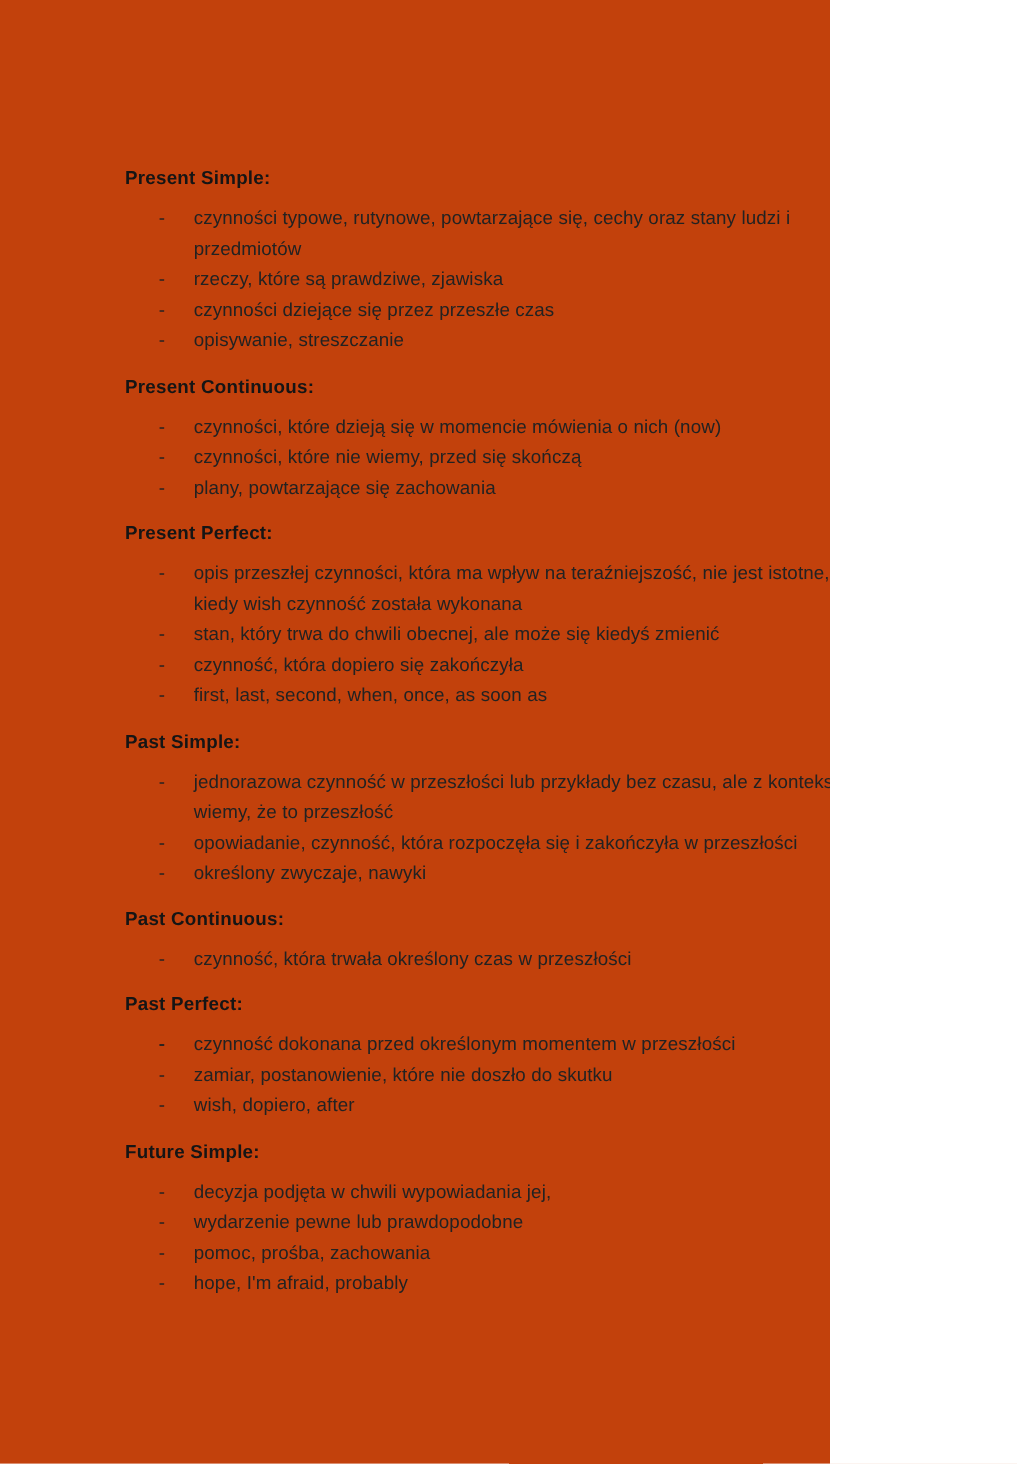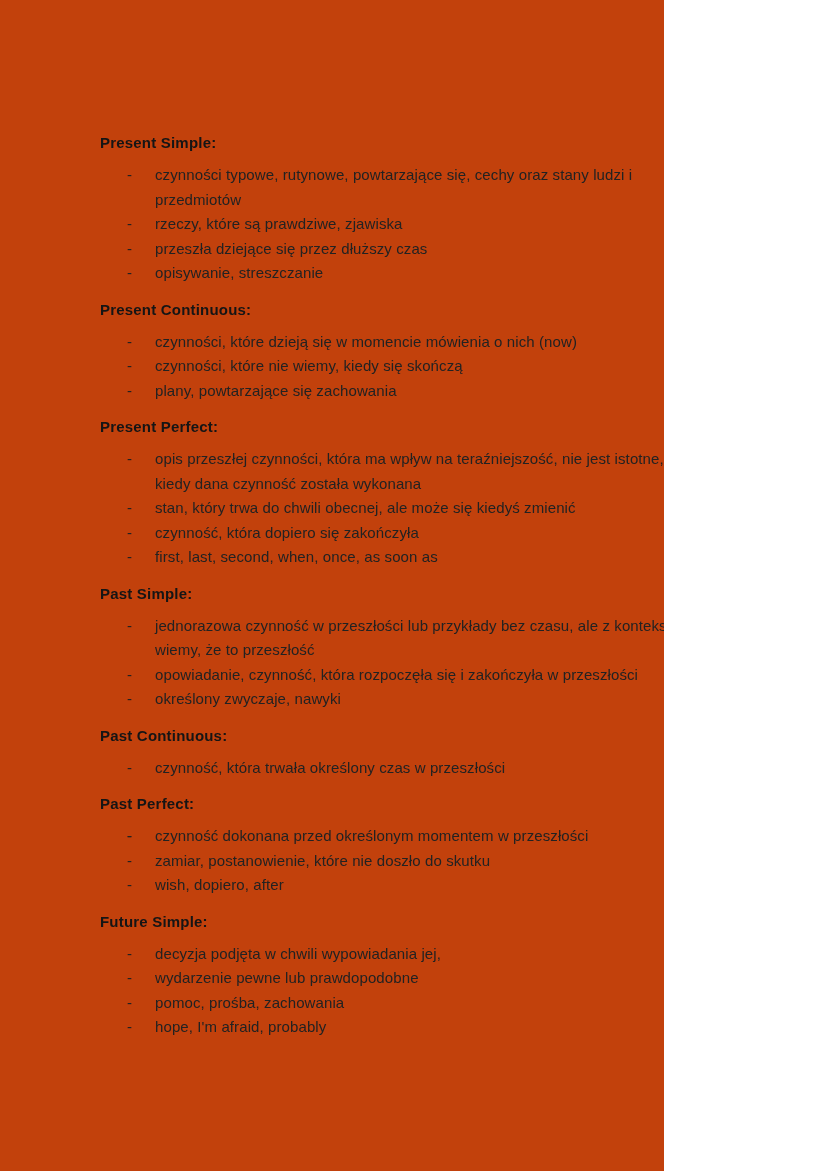--- a/index.html
+++ b/index.html
@@ -57,39 +57,39 @@
 <body>
 
 <main class="page">
   <div class="content">
   <section class="tense-section">
     <h3 class="section-heading">Present Simple:</h3>
     <ul class="bullet-list">
           <li class="bullet-item"><span class="dash">-</span><span class="item-text">czynności typowe, rutynowe, powtarzające się, cechy oraz stany ludzi i
 przedmiotów</span></li>
           <li class="bullet-item"><span class="dash">-</span><span class="item-text">rzeczy, które są prawdziwe, zjawiska</span></li>
-          <li class="bullet-item"><span class="dash">-</span><span class="item-text">przeszła dziejące się przez dłuższy czas</span></li>
+          <li class="bullet-item"><span class="dash">-</span><span class="item-text">czynności dziejące się przez przeszłe czas</span></li>
           <li class="bullet-item"><span class="dash">-</span><span class="item-text">opisywanie, streszczanie</span></li>
         </ul>
   </section>
 
   <section class="tense-section">
     <h3 class="section-heading">Present Continuous:</h3>
     <ul class="bullet-list">
           <li class="bullet-item"><span class="dash">-</span><span class="item-text">czynności, które dzieją się w momencie mówienia o nich (now)</span></li>
-          <li class="bullet-item"><span class="dash">-</span><span class="item-text">czynności, które nie wiemy, kiedy się skończą</span></li>
+          <li class="bullet-item"><span class="dash">-</span><span class="item-text">czynności, które nie wiemy, przed się skończą</span></li>
           <li class="bullet-item"><span class="dash">-</span><span class="item-text">plany, powtarzające się zachowania</span></li>
         </ul>
   </section>
 
   <section class="tense-section">
     <h3 class="section-heading">Present Perfect:</h3>
     <ul class="bullet-list">
           <li class="bullet-item"><span class="dash">-</span><span class="item-text">opis przeszłej czynności, która ma wpływ na teraźniejszość, nie jest istotne,
-kiedy dana czynność została wykonana</span></li>
+kiedy wish czynność została wykonana</span></li>
           <li class="bullet-item"><span class="dash">-</span><span class="item-text">stan, który trwa do chwili obecnej, ale może się kiedyś zmienić</span></li>
           <li class="bullet-item"><span class="dash">-</span><span class="item-text">czynność, która dopiero się zakończyła</span></li>
           <li class="bullet-item"><span class="dash">-</span><span class="item-text">first, last, second, when, once, as soon as</span></li>
         </ul>
   </section>
 
   <section class="tense-section">
     <h3 class="section-heading">Past Simple:</h3>
     <ul class="bullet-list">
           <li class="bullet-item"><span class="dash">-</span><span class="item-text">jednorazowa czynność w przeszłości lub przykłady bez czasu, ale z kontekstu

